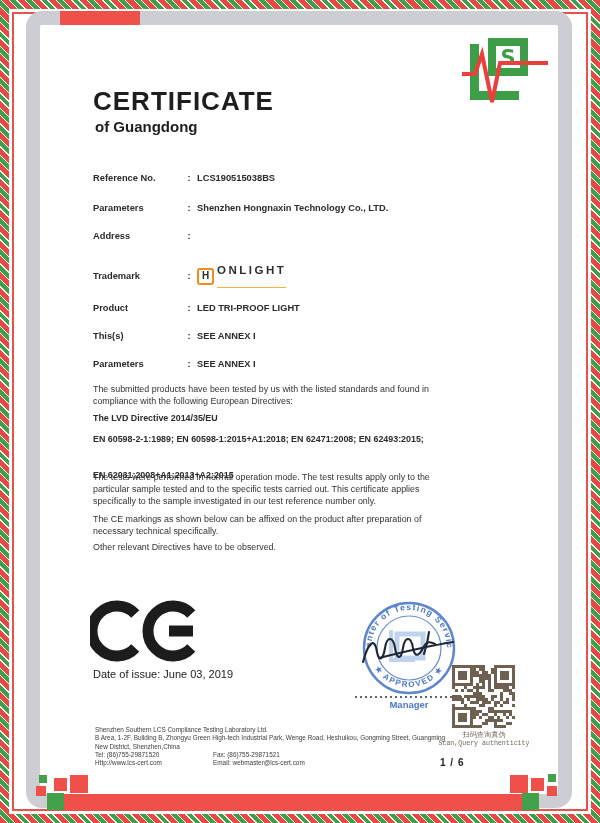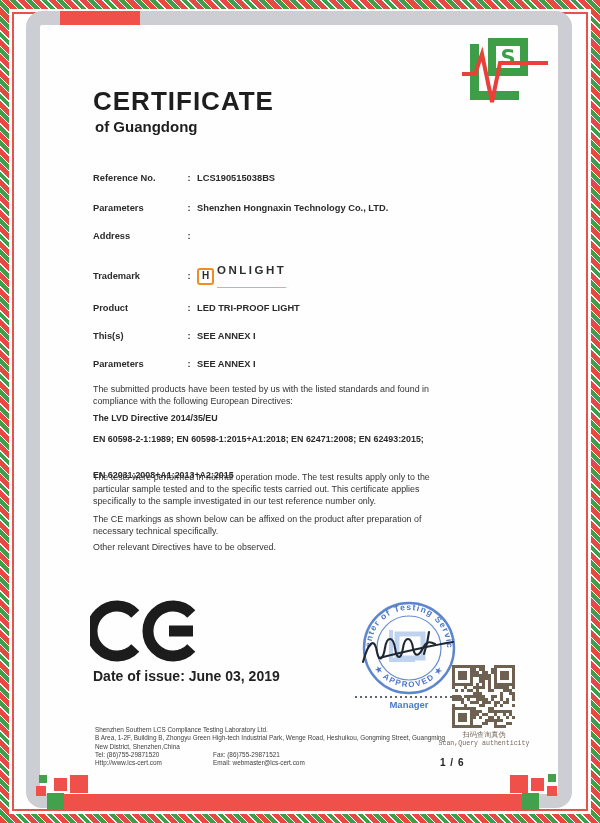--- a/index.html
+++ b/index.html
@@ -25,21 +25,21 @@
   .abs{position:absolute;}
   .title{font-size:26px;font-weight:bold;letter-spacing:1px;color:#1e1e1e;}
   .subtitle{font-size:15px;font-weight:bold;color:#1e1e1e;}
   .field-row{position:absolute;left:93px;width:432px;display:flex;align-items:flex-start;
     font-size:9.3px;font-weight:bold;color:#2b2b2b;line-height:12px;}
   .f-label{width:88px;flex:none;}
   .f-colon{width:16px;flex:none;text-align:center;}
   .f-value{flex:1;max-width:322px;}
   .para{position:absolute;left:93px;width:356px;font-size:8.9px;line-height:11.8px;color:#333;}
   .para.bold{font-weight:bold;color:#2b2b2b;}
-  .date-line{font-size:14px;font-weight:bold;color:#222;}
+  .date-line{font-size:11px;font-weight:normal;color:#222;}
   .pagenum{font-size:10px;font-weight:bold;color:#222;letter-spacing:1px;}
   .footer{position:absolute;left:95px;top:726px;width:362px;font-size:6.4px;line-height:8.3px;color:#3d3d3d;}
   .f-row2{display:flex;}
   .f-c1{width:118px;flex:none;}
   
   .tm-wrap{display:flex;align-items:center;gap:3px;}
   .tm-badge{width:13px;height:13px;border:2.5px solid #ef8d1f;border-radius:3px;
     display:flex;align-items:center;justify-content:center;
     font-size:10px;font-weight:bold;color:#2d2d2d;background:#fff;}
   .tm-word{font-size:11.5px;font-weight:bold;letter-spacing:2.5px;color:#2d2d2d;

